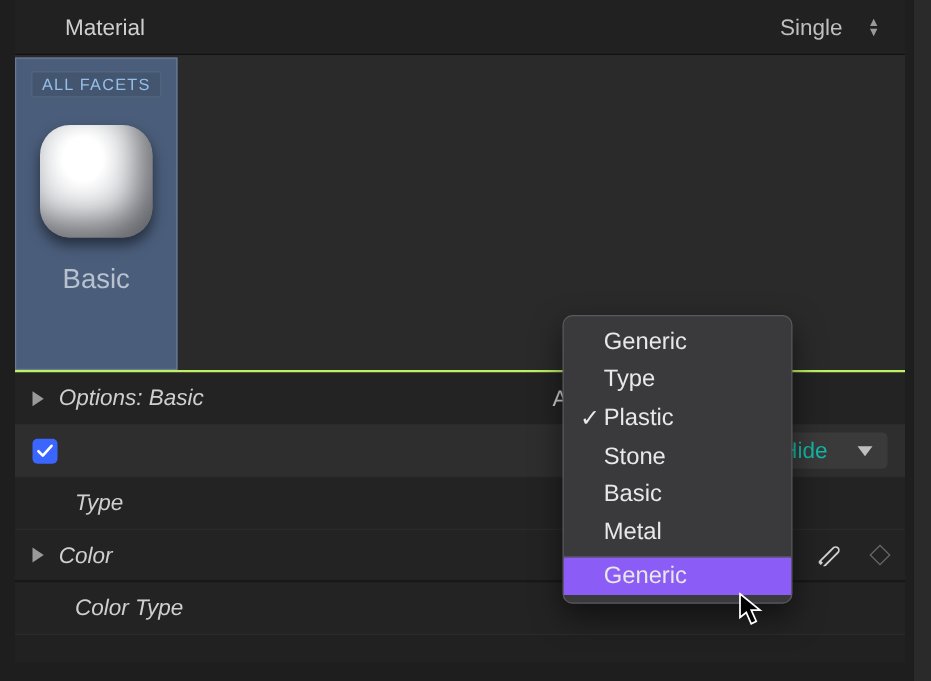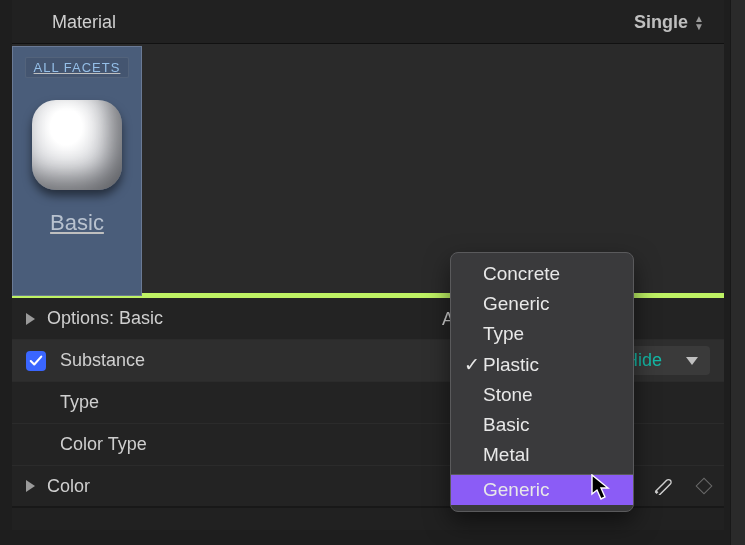--- a/index.html
+++ b/index.html
@@ -20,38 +20,36 @@
     background: #212121;
   }
   .header-row {
     display: flex;
     align-items: center;
     justify-content: space-between;
     padding: 12px 20px 10px 40px;
     color: #cfcfcf;
   }
   .single-popup {
-    display: flex; align-items: center; gap: 6px;
+    display: flex; align-items: center; gap: 20px;
     color: #bfbfbf;
     cursor: pointer;
-    font-weight: bold;
   }
   .updown {
     display: inline-flex; flex-direction: column; gap: 1px;
     font-size: 10px; line-height: 7px; color: #9a9a9a;
   }
   .facets-area {
     background: #2a2a2a;
     border-top: 1px solid #111;
-    border-bottom: 5px solid #bef264;
+    border-bottom: 2px solid #bef264;
     height: 255px;
     display: flex;
     align-items: flex-start;
     padding: 0 0 0 0;
-    text-decoration: underline;
   }
   .facet-card {
     width: 130px; height: 250px;
     background: #4a5d7a;
     border: 1px solid #6a7a95;
     margin: 2px 0 0 0;
     display: flex; flex-direction: column; align-items: center;
     padding-top: 10px;
   }
   .facet-tab {
@@ -89,21 +87,21 @@
   }
   .indent { width: 34px; }
   .checkbox {
     width: 20px; height: 20px; border-radius: 4px;
     background: #3a66ff;
     display: flex; align-items: center; justify-content: center;
     margin-right: 14px;
     cursor: pointer;
   }
   .checkbox svg { width: 14px; height: 14px; }
-  .prop-label { flex: 0 0 auto; color: #cfcfcf; }
+  .prop-label { flex: 0 0 auto; color: #cfcfcf; font-style: italic; }
   .right-area { margin-left: auto; display: flex; align-items: center; gap: 12px; color: #cfcfcf; }
   .opt-add {
     position: absolute; left: 430px; top: 50%; transform: translateY(-50%);
     color: #cfcfcf; font-size: 18px;
   }
   .hide-pill {
     display: flex; align-items: center; gap: 24px;
     background: #3a3a3a; padding: 4px 12px; border-radius: 4px;
     color: #14b8a6; cursor: pointer;
   }
@@ -184,58 +182,53 @@
     <span class="prop-label">Options: Basic</span>
     <span class="opt-add">A</span>
   </div>
 
   <div class="prop-row selected">
     <span class="checkbox">
       <svg viewBox="0 0 16 16">
           <path d="M2 8 L6 12 L14 3" stroke="#fff" stroke-width="2.4" fill="none" stroke-linecap="round" stroke-linejoin="round"></path>
         </svg>
     </span>
-    <span class="prop-label">Substance</span>
     <span class="right-area">
       <span class="hide-pill">
         <span>Hide</span>
         <span class="chev-down"></span>
       </span>
     </span>
   </div>
 
   <div class="prop-row">
     <span class="indent"></span>
     <span class="prop-label">Type</span>
-  </div>
-
-  <div class="prop-row">
-    <span class="indent"></span>
-    <span class="prop-label">Color Type</span>
   </div>
 
   <div class="prop-row last-row">
     <span class="disclosure"></span>
     <span class="prop-label">Color</span>
     <span class="eyedrop">
       <svg width="22" height="22" viewBox="0 0 24 24">
           <path d="M4 20 L12 12 M12 12 L16 8 C17 7 19 7 20 8 C21 9 21 11 20 12 L16 16 L8 24" stroke="#cfcfcf" stroke-width="1.6" fill="none" stroke-linecap="round"></path>
           <path d="M3 21 L5 19 L7 21 L5 23 Z" fill="#cfcfcf"></path>
         </svg>
     </span>
     <span class="diamond"></span>
   </div>
 
+  <div class="prop-row">
+    <span class="indent"></span>
+    <span class="prop-label">Color Type</span>
+  </div>
+
 </div>
 
 <div class="dropdown">
-  <div class="item">
-      <span class="check"></span>
-      <span>Concrete</span>
-    </div>
   <div class="item">
       <span class="check"></span>
       <span>Generic</span>
     </div>
   <div class="item">
       <span class="check"></span>
       <span>Type</span>
     </div>
   <div class="item">
       <span class="check">✓</span>

